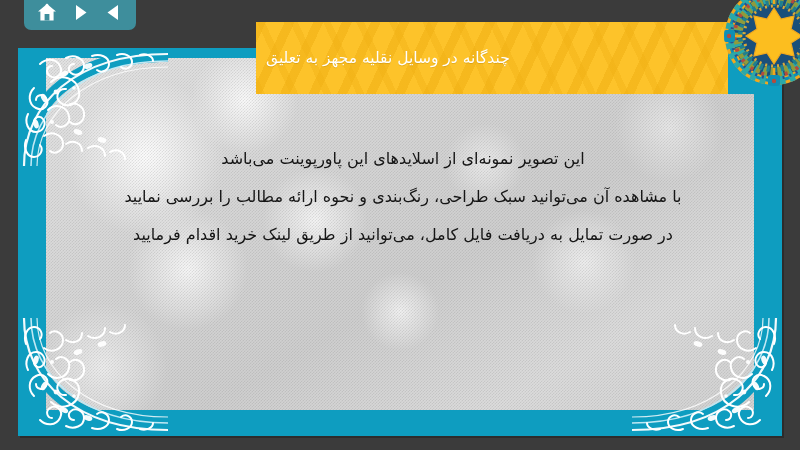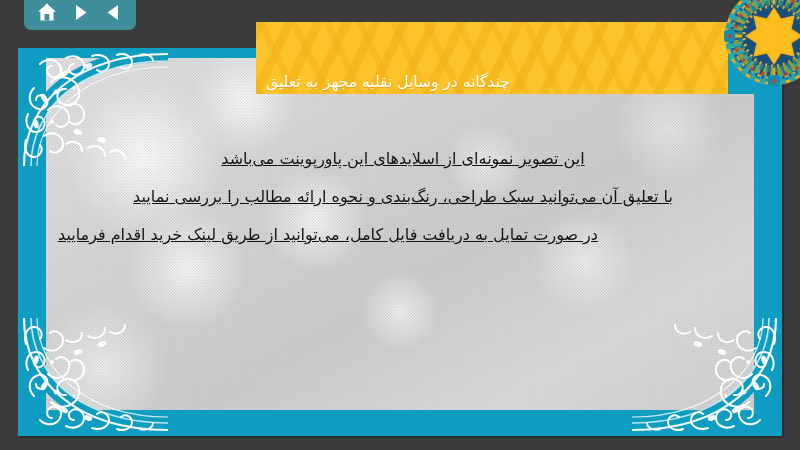--- a/index.html
+++ b/index.html
@@ -118,21 +118,21 @@
     flex: 0 0 30px;
   }
   .title-body {
     flex: 1 1 auto;
     position: relative;
     background: #fdc32a;
     overflow: hidden;
     display: flex;
     flex-direction: column;
     align-items: flex-end;
-    justify-content: flex-end;
+    justify-content: center;
     padding: 0 54px 0 10px;
   }
   .title-body::before {
     content: "";
     position: absolute;
     inset: 0;
     background-image:
       repeating-linear-gradient(115deg,
         rgba(240,176,20,0.55) 0px, rgba(240,176,20,0.55) 9px,
         rgba(253,195,42,0) 9px, rgba(253,195,42,0) 26px),
@@ -175,32 +175,31 @@
   
   .bodytext {
     position: absolute;
     right: 34px;
     left: 40px;
     top: 92px;
     z-index: 20;
     direction: rtl;
     text-align: center;
     color: #151515;
-    text-decoration: underline;
   }
   .bodytext p {
     font-size: 16px;
     line-height: 38px;
     white-space: nowrap;
     text-align: center;
     font-weight: 400;
   }
   .bodytext p.b1 { text-align: center; }
   .bodytext p.b2 { text-align: center; }
-  .bodytext p.b3 { text-align: left; }
+  .bodytext p.b3 { text-align: center; }
 
   .dark-strip-top {
     position: absolute;
     left: 0; top: 0; width: 800px; height: 48px;
     background: #3b3b3b;
     z-index: 30;
   }
 </style>
 </head>
 <body>
@@ -313,21 +312,21 @@
         <ellipse cx="60" cy="84" rx="4.5" ry="2.6" transform="rotate(20 60 84)"></ellipse>
         <ellipse cx="84" cy="92" rx="4.5" ry="2.6" transform="rotate(16 84 92)"></ellipse>
         <circle cx="38" cy="44" r="2.4"></circle>
         <circle cx="56" cy="40" r="1.8"></circle>
         <circle cx="34" cy="74" r="2"></circle>
       </g>
     </svg>
 
     <div class="bodytext">
       <p class="b1">این تصویر نمونه‌ای از اسلایدهای این پاورپوینت می‌باشد</p>
-      <p class="b2">با تعلیق آن می‌توانید سبک طراحی، رنگ‌بندی و نحوه ارائه مطالب را بررسی نمایید</p>
+      <p class="b2">با مشاهده آن می‌توانید سبک طراحی، رنگ‌بندی و نحوه ارائه مطالب را بررسی نمایید</p>
       <p class="b3">در صورت تمایل به دریافت فایل کامل، می‌توانید از طریق لینک خرید اقدام فرمایید</p>
     </div>
 
   </div>
 
   <div class="titlebar">
     <div class="title-tab"></div>
     <div class="title-body">
       <div class="title-line">چندگانه در وسایل نقلیه مجهز به تعلیق</div>
     </div>

